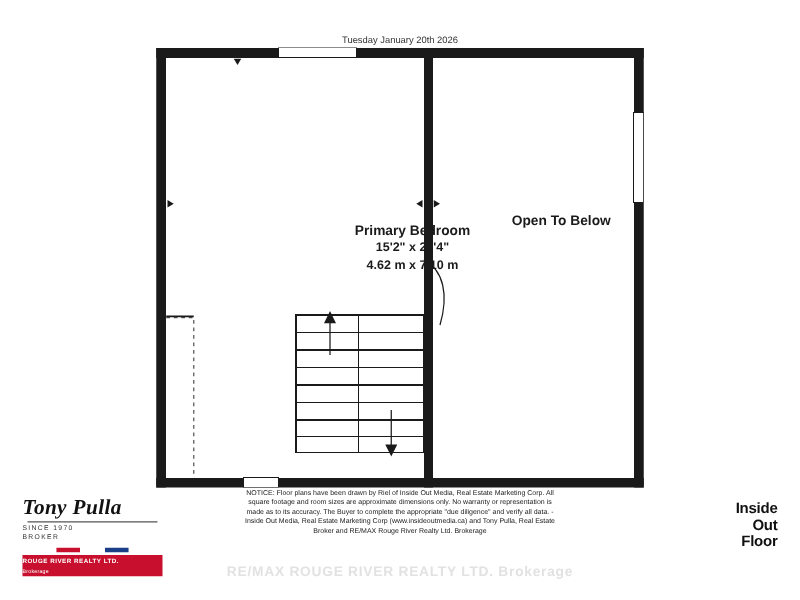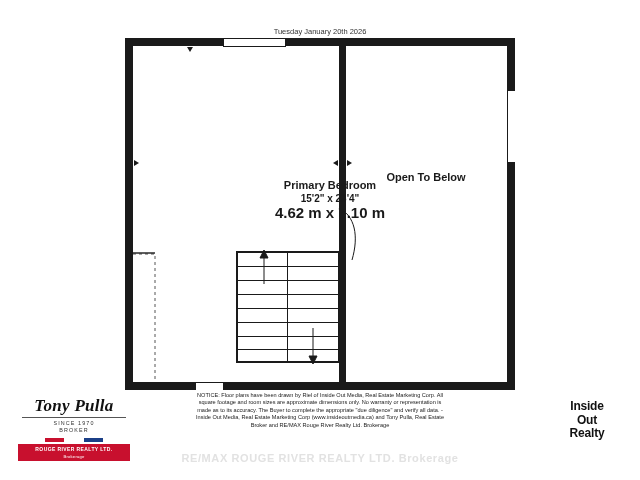--- a/index.html
+++ b/index.html
@@ -58,31 +58,31 @@
   }
   .room-name {
     font-size: 11px;
     font-weight: bold;
   }
   .room-dim {
     font-size: 10px;
     font-weight: bold;
   }
   .room-dim-metric {
-    font-size: 15px;
+    font-size: 10px;
     font-weight: bold;
   }
 
   #primary-bedroom-label {
     left: 120px;
     top: 140px;
     width: 170px;
   }
   #open-to-below-label {
-    left: 216px;
+    left: 239px;
     top: 132px;
     width: 170px;
   }
 
   
   .disclaimer {
     position: absolute;
     left: 196px;
     top: 392px;
     width: 248px;
@@ -91,21 +91,21 @@
     color: #222;
     text-align: center;
   }
 
   
   .brand-left {
     position: absolute;
     left: 18px;
     top: 396px;
     width: 112px;
-    text-align: center;
+    text-align: left;
   }
   .brand-name {
     font-family: "Liberation Serif", serif;
     font-size: 17px;
     font-style: italic;
     font-weight: bold;
     color: #111;
     letter-spacing: 0.3px;
     line-height: 19px;
   }
@@ -161,21 +161,21 @@
     letter-spacing: 0.2px;
     font-weight: normal;
   }
 
   
   .brand-right {
     position: absolute;
     right: 18px;
     top: 400px;
     width: 70px;
-    text-align: center;
+    text-align: right;
   }
   .io-line {
     font-size: 12px;
     font-weight: bold;
     color: #111;
     line-height: 13.5px;
     letter-spacing: -0.2px;
   }
 
   
@@ -294,16 +294,16 @@
     <div class="brokerage-bar">
       <span>ROUGE RIVER REALTY LTD.</span>
       <div class="brokerage-sub">Brokerage</div>
     </div>
   </div>
 </div>
 
 <div class="brand-right">
   <div class="io-line">Inside</div>
   <div class="io-line">Out</div>
-  <div class="io-line">Realty</div>
+  <div class="io-line">Floor</div>
 </div>
 
 <div class="watermark">RE/MAX ROUGE RIVER REALTY LTD. Brokerage</div>
 
 </body></html>

